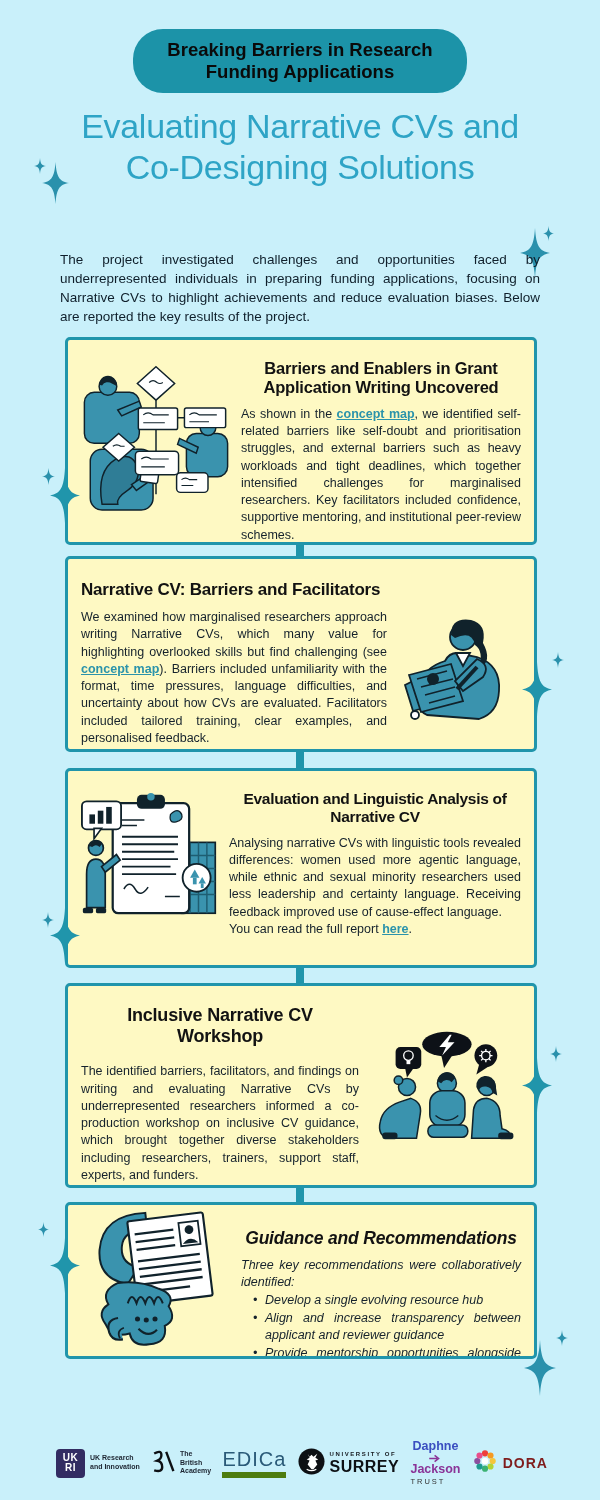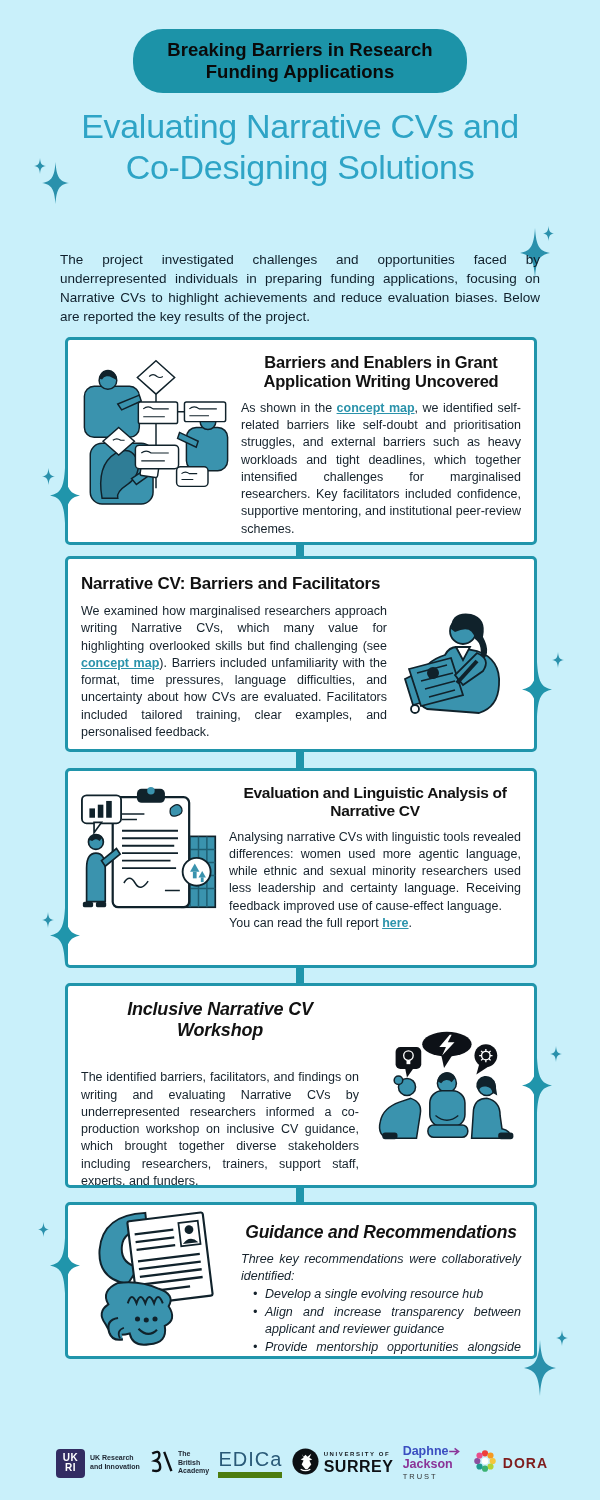--- a/index.html
+++ b/index.html
@@ -22,22 +22,22 @@
     border-radius:30px;display:flex;align-items:center;justify-content:center;}
   .badge span{display:block;width:300px;text-align:center;font-size:18.5px;font-weight:800;
     color:#0a0a0a;line-height:1.2;}
 
   .main-title{position:absolute;top:106px;left:80px;width:440px;text-align:center;
     font-size:34px;font-weight:400;color:var(--title-teal);line-height:1.2;letter-spacing:-0.3px;}
 
   .intro{position:absolute;top:250px;left:60px;width:480px;font-size:13.5px;line-height:1.42;
     text-align:justify;color:#0f1f2b;}
 
-  .card{position:absolute;left:65px;width:472px;background:#ffffff;border:3.5px solid var(--teal);
-    border-radius:5px;padding:11px 13px;overflow:hidden;}
+  .card{position:absolute;left:65px;width:472px;background:#fef9c3;border:3.5px solid var(--teal);
+    border-radius:5px;padding:17px 13px;overflow:hidden;}
   .card1{top:337px;height:208px;}
   .card2{top:556px;height:196px;}
   .card3{top:768px;height:200px;}
   .card4{top:983px;height:205px;}
   .card5{top:1202px;height:157px;font-style:italic;}
 
   .connector{position:absolute;left:296px;width:8px;background:var(--teal);}
   .conn1{top:540px;height:20px;}
   .conn2{top:747px;height:25px;}
   .conn3{top:963px;height:24px;}
@@ -49,42 +49,42 @@
 
   .ctitle{font-weight:700;color:#121212;line-height:1.18;letter-spacing:-0.2px;}
   .ctitle.center{text-align:center;}
   .body,.cfoot{font-size:12.5px;line-height:1.38;color:#15222c;text-align:justify;}
   .card3 .body{text-align:justify;}
   .inline-link{color:#2b93ab;font-weight:700;text-decoration:underline;cursor:pointer;}
 
   .card1 .ctitle{font-size:16.5px;margin:2px 0 8px;}
   .card2 .ctitle{font-size:17px;margin:4px 0 9px;}
   .card3 .ctitle{font-size:15.5px;margin:2px 0 8px;letter-spacing:-0.3px;}
-  .card4 .ctitle{font-size:18px;max-width:250px;margin:2px auto 28px;font-style:italic;}
+  .card4 .ctitle{font-size:18px;max-width:250px;margin:2px auto 16px;}
   .card5 .ctitle{font-size:17.5px;margin:6px 0 8px;}
 
   .bullets{list-style:none;margin:1px 0;padding-left:12px;}
   .bullets li{position:relative;padding-left:12px;font-size:12.5px;line-height:1.4;
     color:#15222c;text-align:justify;}
   .bullets li::before{content:"•";position:absolute;left:0;top:0;}
 
   .logos{position:absolute;top:1438px;left:56px;right:52px;height:50px;display:flex;
     align-items:center;justify-content:space-between;}
   .logo{display:flex;align-items:center;gap:5px;}
   .ukri-mark{width:29px;height:29px;background:#322c62;border-radius:4px;color:#fff;
     display:flex;flex-direction:column;align-items:center;justify-content:center;
     font-size:10px;font-weight:800;line-height:1.05;letter-spacing:0.5px;}
   .ukri-label,.ba-label{font-size:7px;font-weight:700;color:#1c2430;line-height:1.25;}
   .edica{font-size:20px;font-weight:400;color:#2a5a78;letter-spacing:1px;
     border-bottom:6px solid #4d7c0f;padding-bottom:1px;}
   .surrey-txt{display:flex;flex-direction:column;line-height:1;}
   .surrey-top{font-size:6px;letter-spacing:1.6px;font-weight:700;color:#15191e;margin-bottom:2px;}
   .surrey-name{font-size:16px;font-weight:800;color:#0d1014;letter-spacing:0.5px;}
   .dj{display:flex;flex-direction:column;line-height:1.05;}
-  .dj-l1{font-size:12.5px;font-weight:700;color:#3a4ec0;display:flex;align-items:center;gap:1px;}
+  .dj-l1{font-size:12.5px;font-weight:700;color:#3a4ec0;display:flex;align-items:center;gap:1px;flex-direction:column;}
   .dj-l2{font-size:12.5px;font-weight:700;color:#8a3397;}
   .dj-l3{font-size:7.5px;font-weight:500;color:#333;letter-spacing:2px;margin-top:2px;}
   .dora-name{font-size:14px;font-weight:800;color:#7f1d1d;letter-spacing:1px;}
 </style>
 </head>
 <body>
 
 <div class="poster">
 
   <div class="sparkle" style="left:34px;top:158px;width:12px;height:16px;">

